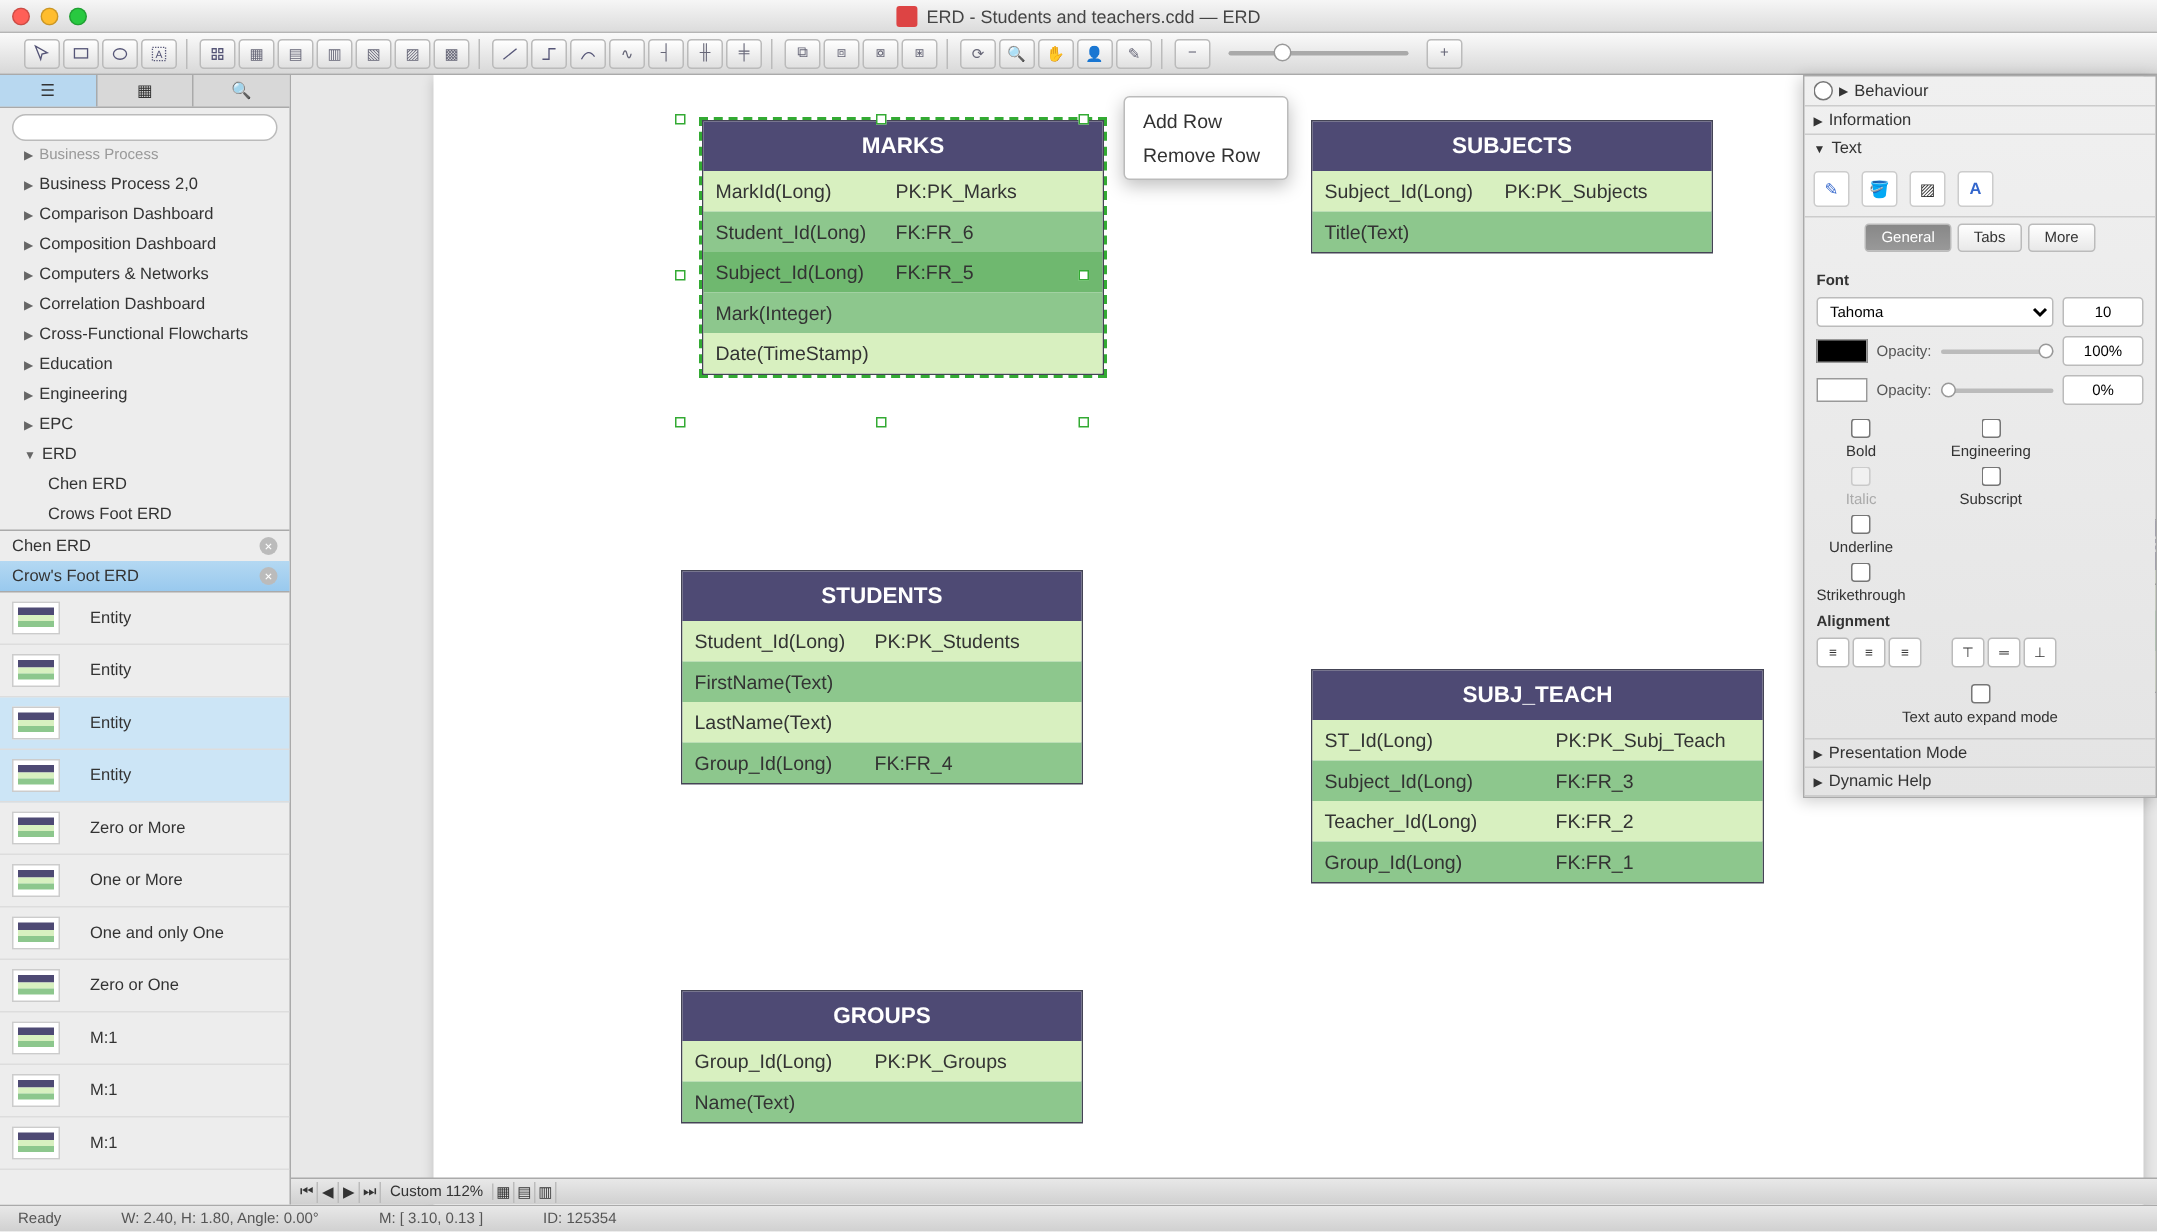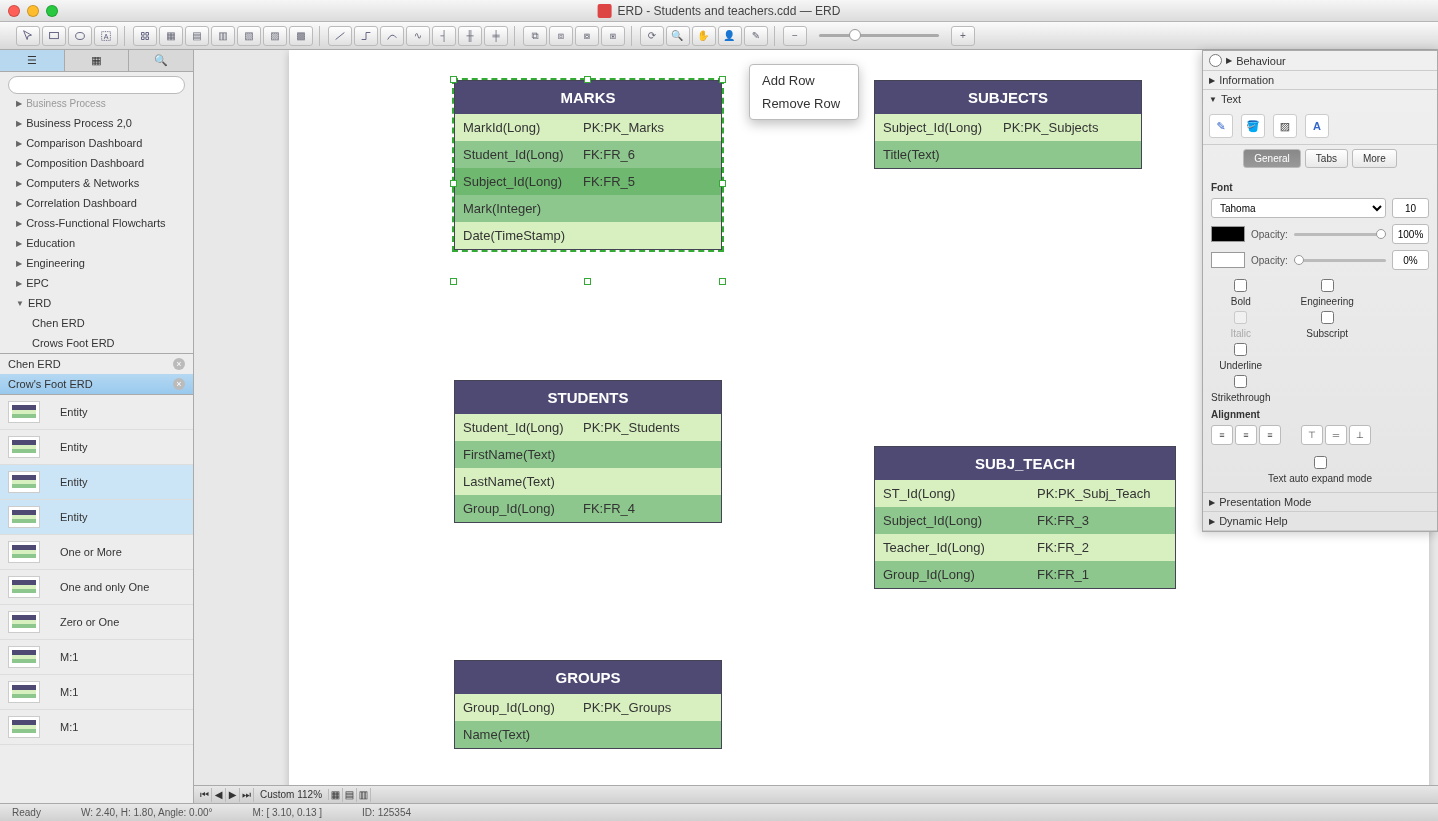--- a/index.html
+++ b/index.html
@@ -48,21 +48,21 @@
 .stencil-thumb { width: 32px; height: 22px; background: #fff; border: 1px solid #ccc; display: flex; align-items: center; justify-content: center; }
 .stencil-thumb svg { width: 28px; height: 18px; }
 
 
 .canvas-wrap { flex: 1; background: #e8e8e8; position: relative; overflow: hidden; }
 .canvas-page { position: absolute; left: 95px; top: 0; width: 1140px; min-height: 1000px; background: #fff; box-shadow: 0 2px 8px rgba(0,0,0,.2); }
 .canvas { position: absolute; inset: 0; }
 
 
 .erd-table { position: absolute; border: 1px solid #445; font-size: 13px; }
-.erd-table.selected { outline: 2px dashed #3a3; outline-offset: 0; }
+.erd-table.selected { outline: 2px dashed #3a3; outline-offset: 0; margin-left: 14px; }
 .erd-header { background: #4e4a74; color: #fff; font-weight: bold; font-size: 15px; text-align: center; padding: 8px; }
 .erd-row { display: flex; padding: 6px 8px; }
 .erd-row:nth-child(odd) { background: #d8f0c0; }
 .erd-row:nth-child(even) { background: #8dc78d; }
 .erd-row.sel { background: #6fb86f !important; }
 .erd-col-name { flex: 1; }
 .erd-col-key { width: 130px; }
 
 
 .selhandle { position: absolute; width: 7px; height: 7px; background: #fff; border: 1px solid #3a3; }
@@ -77,21 +77,21 @@
 .insp-head { padding: 3px 6px; display: flex; align-items: center; gap: 4px; cursor: pointer; }
 .insp-head .arr { font-size: 8px; }
 .insp-body { padding: 6px 8px; }
 .insp-icons { display: flex; gap: 8px; padding: 6px; border-bottom: 1px solid #ccc; }
 .insp-icons .ii { width: 24px; height: 24px; border: 1px solid #ccc; border-radius: 3px; display: flex; align-items: center; justify-content: center; background: #fff; }
 .insp-tabs { display: flex; gap: 4px; padding: 4px 8px; justify-content: center; }
 .insp-tab { padding: 3px 10px; border: 1px solid #bbb; border-radius: 3px; background: linear-gradient(#fff,#e8e8e8); font-size: 10px; cursor: pointer; }
 .insp-tab.active { background: linear-gradient(#888,#999); color: #fff; }
 .insp-row { display: flex; align-items: center; gap: 6px; padding: 3px 0; }
 .insp-select { flex: 1; height: 20px; border: 1px solid #bbb; border-radius: 3px; background: #fff; padding: 0 4px; font-size: 10px; }
-.insp-num { width: 37px; height: 20px; border: 1px solid #bbb; border-radius: 3px; background: #fff; padding: 0 4px; font-size: 10px; text-align: center; }
+.insp-num { width: 54px; height: 20px; border: 1px solid #bbb; border-radius: 3px; background: #fff; padding: 0 4px; font-size: 10px; text-align: center; }
 .insp-label { font-size: 10px; color: #555; }
 .swatch { width: 34px; height: 16px; border: 1px solid #999; }
 .mini-slider { flex: 1; height: 3px; background: #bbb; border-radius: 2px; position: relative; }
 .mini-slider .mt { position: absolute; top: -4px; width: 10px; height: 10px; border-radius: 50%; background: #fff; border: 1px solid #999; }
 .chk-row { display: flex; align-items: center; gap: 4px; padding: 2px 0; font-size: 10px; flex-direction: column; }
 .section-title { font-weight: bold; font-size: 10px; padding: 4px 0 2px; }
 .align-btns { display: flex; gap: 2px; }
 .ab { width: 22px; height: 20px; border: 1px solid #bbb; background: #fff; border-radius: 3px; display: flex; align-items: center; justify-content: center; font-size: 9px; }
 
 
@@ -305,20 +305,30 @@
         </div>
         <div class="stencil-item highlighted">
           <div class="stencil-thumb">
             <svg viewBox="0 0 28 18">
               <rect x="2" y="2" width="24" height="5" fill="#4e4a74"></rect>
               <rect x="2" y="7" width="24" height="4" fill="#d8f0c0"></rect>
               <rect x="2" y="11" width="24" height="4" fill="#8dc78d"></rect>
             </svg>
           </div>
           <span>Entity</span>
+        </div>
+        <div class="stencil-item">
+          <div class="stencil-thumb">
+            <svg viewBox="0 0 28 18">
+              <rect x="2" y="2" width="24" height="5" fill="#4e4a74"></rect>
+              <rect x="2" y="7" width="24" height="4" fill="#d8f0c0"></rect>
+              <rect x="2" y="11" width="24" height="4" fill="#8dc78d"></rect>
+            </svg>
+          </div>
+          <span>Zero or More</span>
         </div>
         <div class="stencil-item">
           <div class="stencil-thumb">
             <svg viewBox="0 0 28 18">
               <rect x="2" y="2" width="24" height="5" fill="#4e4a74"></rect>
               <rect x="2" y="7" width="24" height="4" fill="#d8f0c0"></rect>
               <rect x="2" y="11" width="24" height="4" fill="#8dc78d"></rect>
             </svg>
           </div>
           <span>One or More</span>

